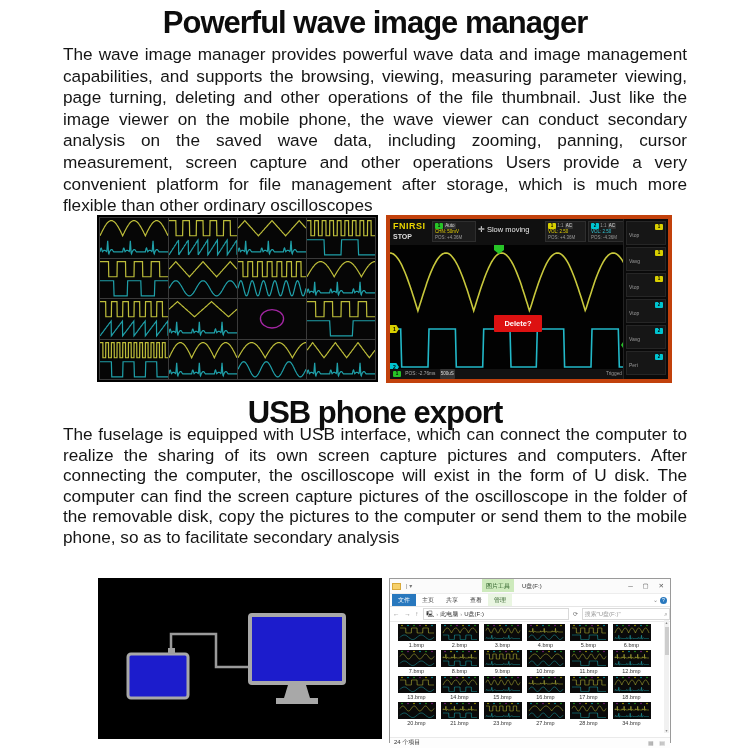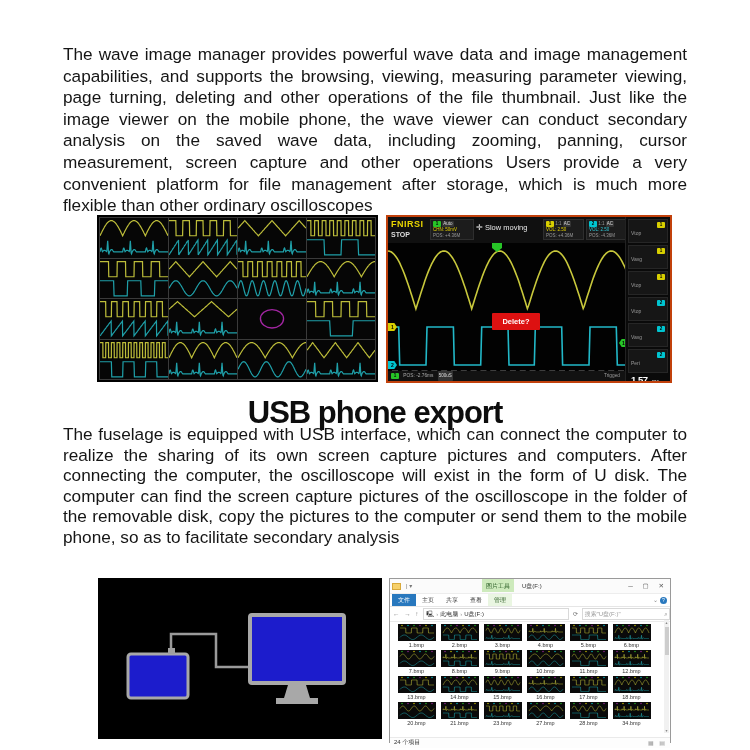--- a/index.html
+++ b/index.html
@@ -11,21 +11,21 @@
             font-size:17.2px;line-height:21.6px;color:#151515;}
   
   #wave-grid{position:absolute;left:97px;top:215px;width:281px;height:167px;
              background:#000;border:3px solid #000;box-sizing:border-box;
              display:grid;grid-template-columns:repeat(4,1fr);grid-template-rows:repeat(4,1fr);
              gap:1px;}
   .wcell{background:#060606;outline:1px solid #3a3a3a;position:relative;}
   .wcell svg{position:absolute;inset:0;width:100%;height:100%;}
   
   #scope{position:absolute;left:386px;top:215px;width:286px;height:168px;
-         background:#000;border:2px solid #c2410c;box-sizing:border-box;overflow:hidden;}
+         background:#000;border:4px solid #c2410c;box-sizing:border-box;overflow:hidden;}
   #scope-topbar{position:absolute;left:0;top:0;width:240px;height:26px;background:#101010;}
   .brand{position:absolute;left:3px;top:2px;color:#e8d400;font-weight:bold;font-size:9px;letter-spacing:.5px;}
   .runstate{position:absolute;left:3px;top:14px;color:#ddd;font-weight:bold;font-size:7px;}
   .tbox{position:absolute;top:2px;height:21px;background:#1c1c1c;border:1px solid #2e2e2e;
         font-size:4.5px;color:#9a9a9a;padding:1px 2px;box-sizing:border-box;line-height:6px;white-space:nowrap;}
   .tbox .v1{color:#e6d200;} .tbox .v2{color:#30c8d8;}
   .badge{display:inline-block;min-width:6px;height:6px;line-height:6px;text-align:center;
          font-size:4.5px;font-weight:bold;color:#000;border-radius:1px;padding:0 1px;}
   .bg-g{background:#27c427;} .bg-y{background:#d8cf00;} .bg-c{background:#00c4d0;}
   .chipw{display:inline-block;background:#333;color:#ddd;border-radius:1px;padding:0 1px;font-size:4.5px;}
@@ -103,20 +103,21 @@
   #ex-scroll .dn{position:absolute;bottom:0;left:0;right:0;}
   #ex-statusbar{position:relative;height:10px;border-top:1px solid #eaeaea;background:#fdfdfd;
                 line-height:9px;color:#333;padding-left:4px;}
   #ex-statusbar .views{position:absolute;right:3px;top:1px;color:#999;letter-spacing:2px;}
 </style>
 </head>
 <body>
 
 <div id="page">
 
+  <div class="sec-title" style="top:5px">Powerful wave image manager</div>
   <div class="sec-body" style="top:44px">The wave image manager provides powerful wave data and image management capabilities, and supports the browsing, viewing, measuring parameter viewing, page turning, deleting and other operations of the file thumbnail. Just like the image viewer on the mobile phone, the wave viewer can conduct secondary analysis on the saved wave data, including zooming, panning, cursor measurement, screen capture and other operations Users provide a very convenient platform for file management after storage, which is much more flexible than other ordinary oscilloscopes</div>
 
   <div id="wave-grid">
       <div class="wcell">
         <svg viewBox="0 0 100 60" preserveAspectRatio="none">
           <polyline points="0.0,27.0 0.6,25.7 1.2,24.4 1.8,23.1 2.4,21.9 3.0,20.6 3.6,19.4 4.2,18.2 4.8,17.0 5.4,15.9 6.0,14.8 6.5,13.7 7.1,12.7 7.7,11.7 8.3,10.7 8.9,9.9 9.5,9.0 10.1,8.2 10.7,7.5 11.3,6.9 11.9,6.3 12.5,5.8 13.1,5.3 13.7,4.9 14.3,4.6 14.9,4.3 15.5,4.1 16.1,4.0 16.7,4.0 17.3,4.0 17.9,4.1 18.5,4.3 19.0,4.6 19.6,4.9 20.2,5.3 20.8,5.8 21.4,6.3 22.0,6.9 22.6,7.5 23.2,8.2 23.8,9.0 24.4,9.9 25.0,10.7 25.6,11.7 26.2,12.7 26.8,13.7 27.4,14.8 28.0,15.9 28.6,17.0 29.2,18.2 29.8,19.4 30.4,20.6 31.0,21.9 31.5,23.1 32.1,24.4 32.7,25.7 33.3,27.0 33.9,25.7 34.5,24.4 35.1,23.1 35.7,21.9 36.3,20.6 36.9,19.4 37.5,18.2 38.1,17.0 38.7,15.9 39.3,14.8 39.9,13.7 40.5,12.7 41.1,11.7 41.7,10.7 42.3,9.9 42.9,9.0 43.5,8.2 44.0,7.5 44.6,6.9 45.2,6.3 45.8,5.8 46.4,5.3 47.0,4.9 47.6,4.6 48.2,4.3 48.8,4.1 49.4,4.0 50.0,4.0 50.6,4.0 51.2,4.1 51.8,4.3 52.4,4.6 53.0,4.9 53.6,5.3 54.2,5.8 54.8,6.3 55.4,6.9 56.0,7.5 56.5,8.2 57.1,9.0 57.7,9.9 58.3,10.7 58.9,11.7 59.5,12.7 60.1,13.7 60.7,14.8 61.3,15.9 61.9,17.0 62.5,18.2 63.1,19.4 63.7,20.6 64.3,21.9 64.9,23.1 65.5,24.4 66.1,25.7 66.7,27.0 67.3,25.7 67.9,24.4 68.5,23.1 69.0,21.9 69.6,20.6 70.2,19.4 70.8,18.2 71.4,17.0 72.0,15.9 72.6,14.8 73.2,13.7 73.8,12.7 74.4,11.7 75.0,10.7 75.6,9.9 76.2,9.0 76.8,8.2 77.4,7.5 78.0,6.9 78.6,6.3 79.2,5.8 79.8,5.3 80.4,4.9 81.0,4.6 81.5,4.3 82.1,4.1 82.7,4.0 83.3,4.0 83.9,4.0 84.5,4.1 85.1,4.3 85.7,4.6 86.3,4.9 86.9,5.3 87.5,5.8 88.1,6.3 88.7,6.9 89.3,7.5 89.9,8.2 90.5,9.0 91.1,9.9 91.7,10.7 92.3,11.7 92.9,12.7 93.5,13.7 94.0,14.8 94.6,15.9 95.2,17.0 95.8,18.2 96.4,19.4 97.0,20.6 97.6,21.9 98.2,23.1 98.8,24.4 99.4,25.7 100.0,27.0" fill="none" stroke="#bdbd3a" stroke-width="1.8"></polyline>
           <polyline points="0.0,51.4 0.6,48.3 1.2,46.2 1.8,45.7 2.4,46.9 3.0,49.5 3.6,51.1 4.2,50.5 4.8,50.0 5.4,49.5 6.0,49.2 6.5,49.1 7.1,49.2 7.7,49.4 8.3,49.8 8.9,50.3 9.5,50.9 10.1,49.9 10.7,42.2 11.3,34.5 11.9,43.5 12.5,53.3 13.1,54.5 13.7,52.5 14.3,50.9 14.9,49.9 15.5,49.0 16.1,48.3 16.7,48.0 17.3,48.0 17.9,48.3 18.5,48.9 19.0,49.8 19.6,50.8 20.2,51.4 20.8,51.4 21.4,51.4 22.0,51.4 22.6,51.4 23.2,51.4 23.8,51.4 24.4,51.4 25.0,51.4 25.6,51.4 26.2,51.4 26.8,51.4 27.4,51.4 28.0,51.4 28.6,51.4 29.2,51.4 29.8,51.4 30.4,51.4 31.0,51.4 31.5,51.4 32.1,51.4 32.7,51.4 33.3,51.4 33.9,48.3 34.5,46.2 35.1,45.7 35.7,46.9 36.3,49.5 36.9,51.1 37.5,50.5 38.1,50.0 38.7,49.5 39.3,49.2 39.9,49.1 40.5,49.2 41.1,49.4 41.7,49.8 42.3,50.3 42.9,50.9 43.5,49.9 44.0,42.2 44.6,34.5 45.2,43.5 45.8,53.3 46.4,54.5 47.0,52.5 47.6,50.9 48.2,49.9 48.8,49.0 49.4,48.3 50.0,48.0 50.6,48.0 51.2,48.3 51.8,48.9 52.4,49.8 53.0,50.8 53.6,51.4 54.2,51.4 54.8,51.4 55.4,51.4 56.0,51.4 56.5,51.4 57.1,51.4 57.7,51.4 58.3,51.4 58.9,51.4 59.5,51.4 60.1,51.4 60.7,51.4 61.3,51.4 61.9,51.4 62.5,51.4 63.1,51.4 63.7,51.4 64.3,51.4 64.9,51.4 65.5,51.4 66.1,51.4 66.7,51.4 67.3,48.3 67.9,46.2 68.5,45.7 69.0,46.9 69.6,49.5 70.2,51.1 70.8,50.5 71.4,50.0 72.0,49.5 72.6,49.2 73.2,49.1 73.8,49.2 74.4,49.4 75.0,49.8 75.6,50.3 76.2,50.9 76.8,49.9 77.4,42.2 78.0,34.5 78.6,43.5 79.2,53.3 79.8,54.5 80.4,52.5 81.0,50.9 81.5,49.9 82.1,49.0 82.7,48.3 83.3,48.0 83.9,48.0 84.5,48.3 85.1,48.9 85.7,49.8 86.3,50.8 86.9,51.4 87.5,51.4 88.1,51.4 88.7,51.4 89.3,51.4 89.9,51.4 90.5,51.4 91.1,51.4 91.7,51.4 92.3,51.4 92.9,51.4 93.5,51.4 94.0,51.4 94.6,51.4 95.2,51.4 95.8,51.4 96.4,51.4 97.0,51.4 97.6,51.4 98.2,51.4 98.8,51.4 99.4,51.4 100.0,51.4" fill="none" stroke="#1f9fa8" stroke-width="1.8"></polyline>
         </svg>
       </div>
       <div class="wcell">

